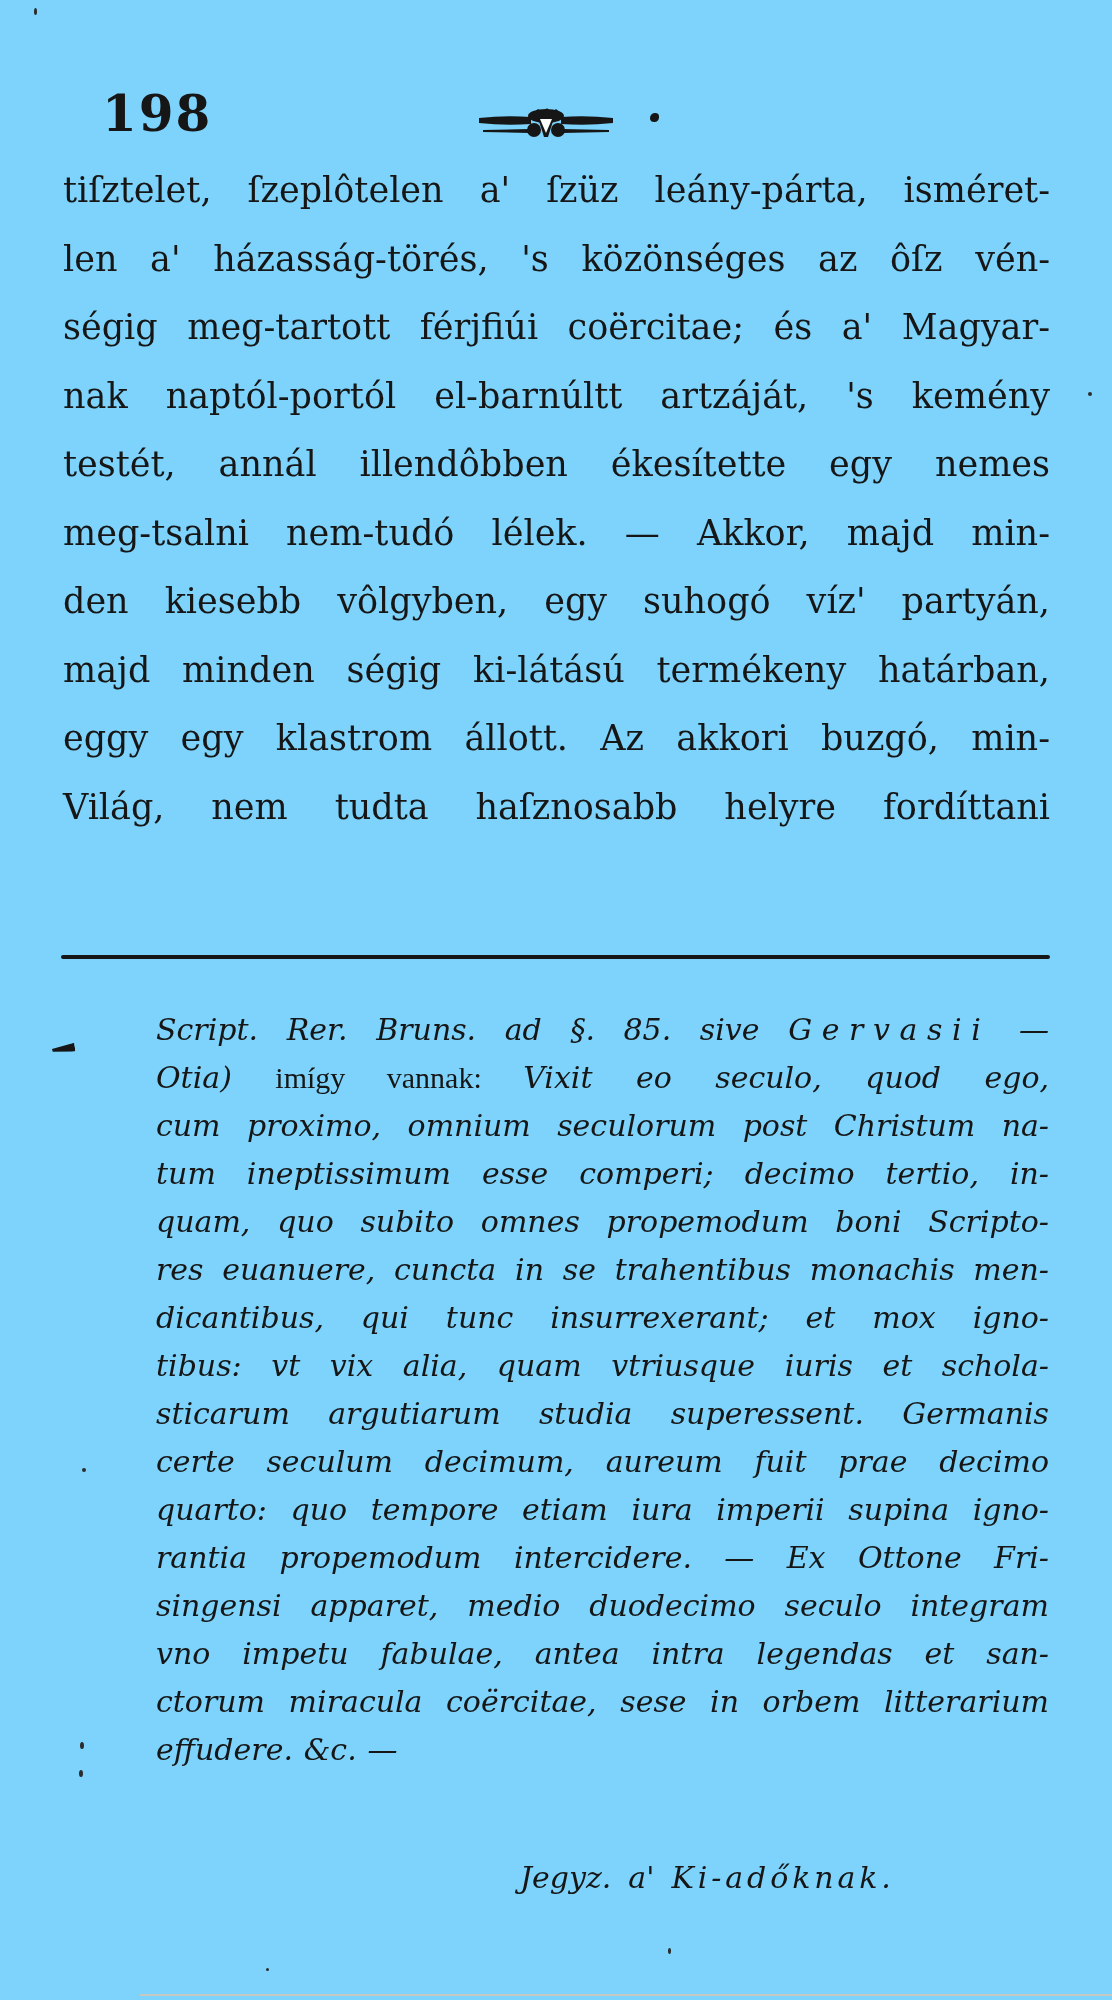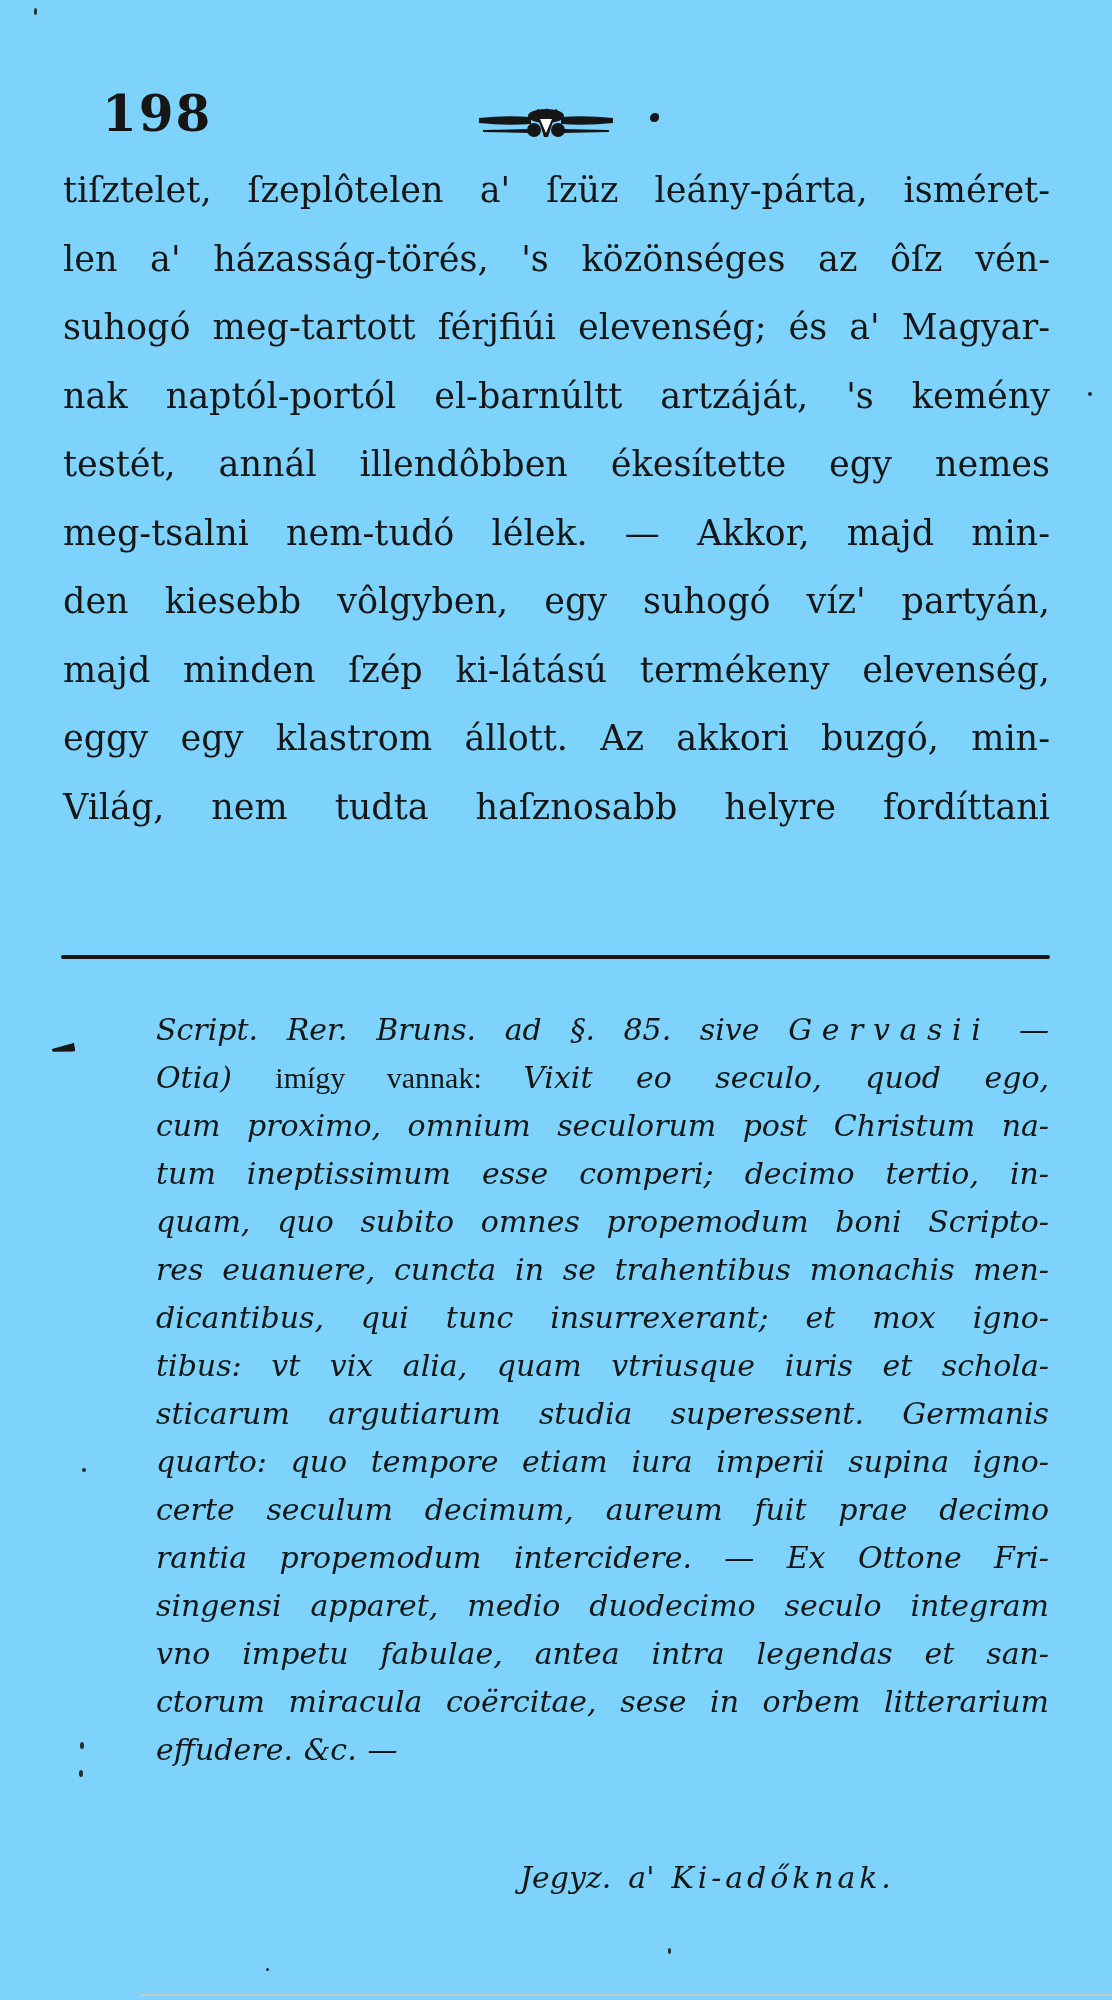--- a/index.html
+++ b/index.html
@@ -83,46 +83,46 @@
       <path d="M60,14 L76,14 L70,33 L66,33 Z"></path>
     </g>
     <path fill="#fcfcfa" d="M62,15 L68,29 L74,15 Z"></path>
   </svg>
 
   <div class="orn-dot"></div>
 
   <div class="body-text">
       <div class="body-line">tiſztelet, ſzeplôtelen a' ſzüz leány-párta, isméret-</div>
       <div class="body-line">len a' házasság-törés, 's közönséges az ôſz vén-</div>
-      <div class="body-line">suhogó meg-tartott férjfiúi elevenség; és a' Magyar-</div>
+      <div class="body-line">ségig meg-tartott férjfiúi coërcitae; és a' Magyar-</div>
       <div class="body-line">nak naptól-portól el-barnúltt artzáját, 's kemény</div>
       <div class="body-line">testét, annál illendôbben ékesítette egy nemes</div>
       <div class="body-line">meg-tsalni nem-tudó lélek. —  Akkor, majd min-</div>
       <div class="body-line">den kiesebb vôlgyben, egy suhogó víz' partyán,</div>
-      <div class="body-line">majd minden ſzép ki-látású termékeny elevenség,</div>
+      <div class="body-line">majd minden ségig ki-látású termékeny határban,</div>
       <div class="body-line">eggy egy klastrom állott.  Az akkori buzgó, min-</div>
       <div class="body-line">Világ, nem tudta haſznosabb helyre fordíttani</div>
     </div>
 
   <div class="fn-rule"></div>
 
   <div class="margin-mark"></div>
 
   <div class="footnote">
       <div class="fn-line"><span class="ital">Script. Rer. Bruns. ad §. 85. sive </span><span class="ital spaced">Gervasii</span><span class="ital"> —</span></div>
       <div class="fn-line"><span class="ital">Otia) </span><span class="rom">imígy vannak: </span><span class="ital">Vixit eo seculo, quod ego,</span></div>
       <div class="fn-line"><span class="ital">cum proximo, omnium seculorum post Christum na-</span></div>
       <div class="fn-line"><span class="ital">tum ineptissimum esse comperi; decimo tertio, in-</span></div>
       <div class="fn-line"><span class="ital">quam, quo subito omnes propemodum boni Scripto-</span></div>
       <div class="fn-line"><span class="ital">res euanuere, cuncta in se trahentibus monachis men-</span></div>
       <div class="fn-line"><span class="ital">dicantibus, qui tunc insurrexerant; et mox igno-</span></div>
       <div class="fn-line"><span class="ital">tibus: vt vix alia, quam vtriusque iuris et schola-</span></div>
       <div class="fn-line"><span class="ital">sticarum argutiarum studia superessent.  Germanis</span></div>
+      <div class="fn-line"><span class="ital">certe seculum decimum, aureum fuit prae decimo</span></div>
       <div class="fn-line"><span class="ital">quarto: quo tempore etiam iura imperii supina igno-</span></div>
-      <div class="fn-line"><span class="ital">certe seculum decimum, aureum fuit prae decimo</span></div>
       <div class="fn-line"><span class="ital">rantia propemodum intercidere. —  Ex Ottone Fri-</span></div>
       <div class="fn-line"><span class="ital">singensi apparet, medio duodecimo seculo integram</span></div>
       <div class="fn-line"><span class="ital">vno impetu fabulae, antea intra legendas et san-</span></div>
       <div class="fn-line"><span class="ital">ctorum miracula coërcitae, sese in orbem litterarium</span></div>
       <div class="fn-line last"><span class="ital">effudere. &amp;c. —</span></div>
     </div>
 
   <div class="signature"><span class="ital">Jegyz. a' </span><span class="ital spaced">Ki-adőknak.</span></div>
 
   <div class="speck" style="left:1088px;top:392px;width:4px;height:4px;"></div>

